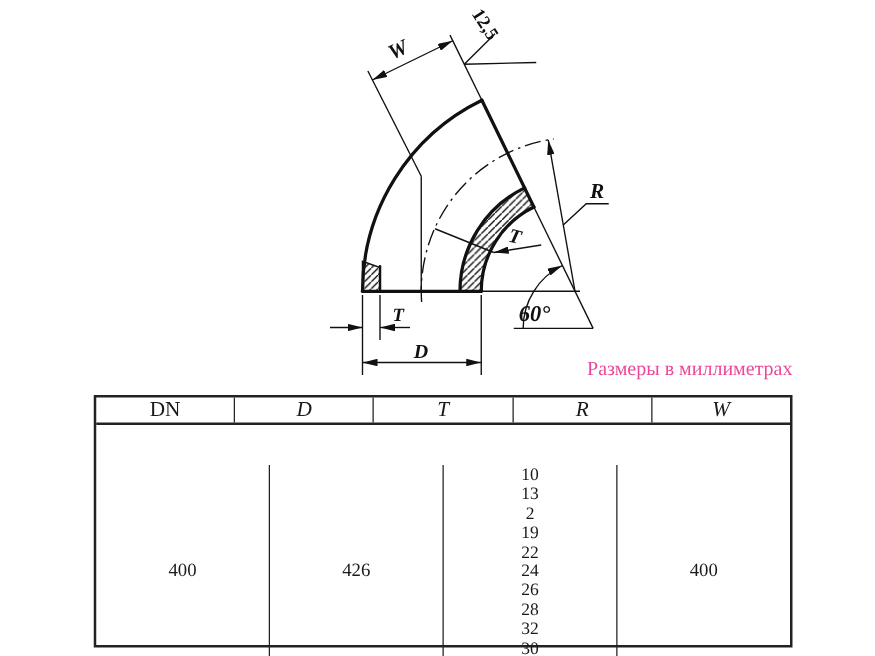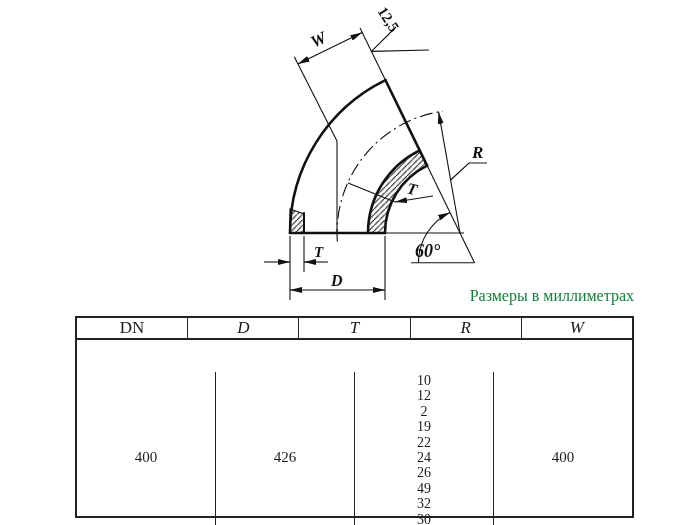--- a/index.html
+++ b/index.html
@@ -2,21 +2,21 @@
 <html><head>
 <meta charset="utf-8">
 <style>
   html,body{margin:0;padding:0;background:#fff;}
   #page{position:relative;width:700px;height:525px;background:#fff;overflow:hidden;
         font-family:"Liberation Serif", serif;color:#1a1a1a;}
   #fig{position:absolute;left:0;top:0;}
   .lbl{font-family:"Liberation Serif", serif;font-style:italic;font-weight:bold;fill:#111;}
   .rough{font-family:"Liberation Serif", serif;font-weight:bold;fill:#111;}
   #caption{position:absolute;right:66px;top:287px;width:400px;text-align:right;
-           font-size:16px;color:#15803d;}
+           font-size:16px;color:#ec4899;}
   #dims-table{position:absolute;left:75px;top:316px;width:559px;height:202px;
               border:2px solid #222;box-sizing:border-box;display:flex;flex-direction:column;gap:32px;}
   .trow{display:flex;width:100%;}
   .thead-row{height:31px;border-bottom:2px solid #222;box-sizing:border-box;}
   .tbody-row{flex:1;}
   .tcell{flex:1;display:flex;align-items:center;justify-content:center;
          border-right:1.5px solid #222;box-sizing:border-box;font-size:17px;}
   .tcell:last-child{border-right:none;}
   .hdr-italic{font-style:italic;}
   .vcell{font-size:15px;font-family:Liberation Serif, serif;}
@@ -94,27 +94,27 @@
       <div class="tcell hdr-italic">D</div>
       <div class="tcell hdr-italic">T</div>
       <div class="tcell hdr-italic">R</div>
       <div class="tcell hdr-italic">W</div>
     </div>
     <div class="trow tbody-row">
       <div class="tcell vcell">400</div>
       <div class="tcell vcell">426</div>
       <div class="tcell tlist">
         <div>10</div>
-        <div>12</div>
+        <div>13</div>
         <div>2</div>
         <div>19</div>
         <div>22</div>
         <div>24</div>
         <div>26</div>
-        <div>49</div>
+        <div>28</div>
         <div>32</div>
         <div>30</div>
         <div>36</div>
       </div>
       <div class="tcell vcell">400</div>
     </div>
   </div>
 
 </div>
 

